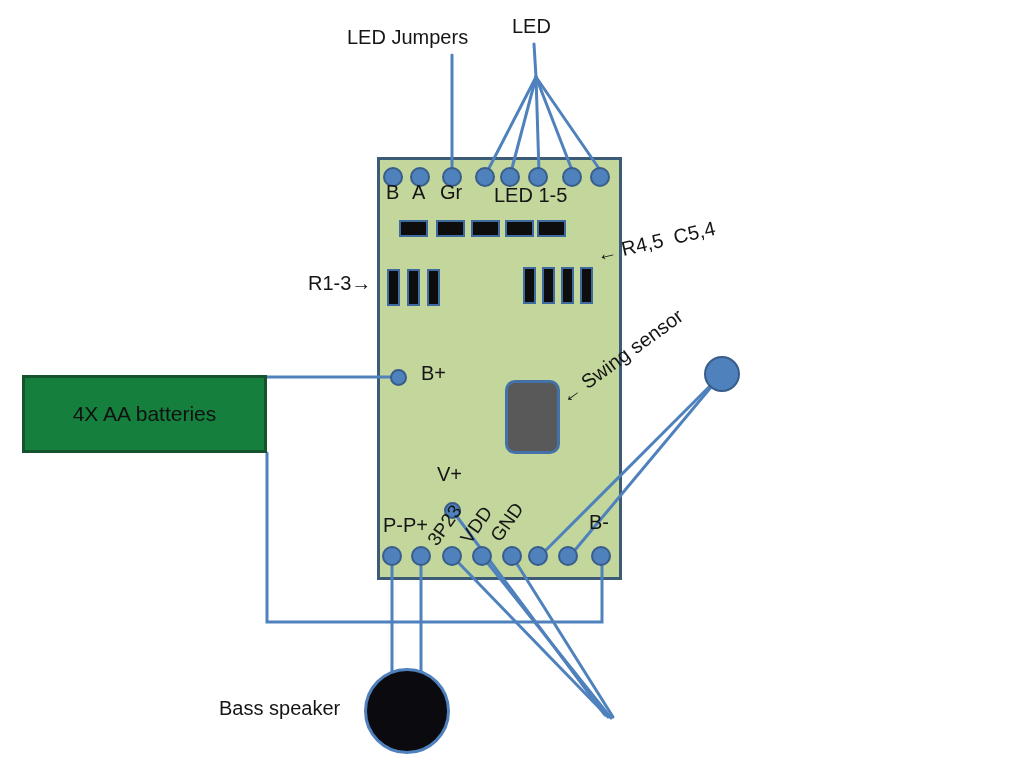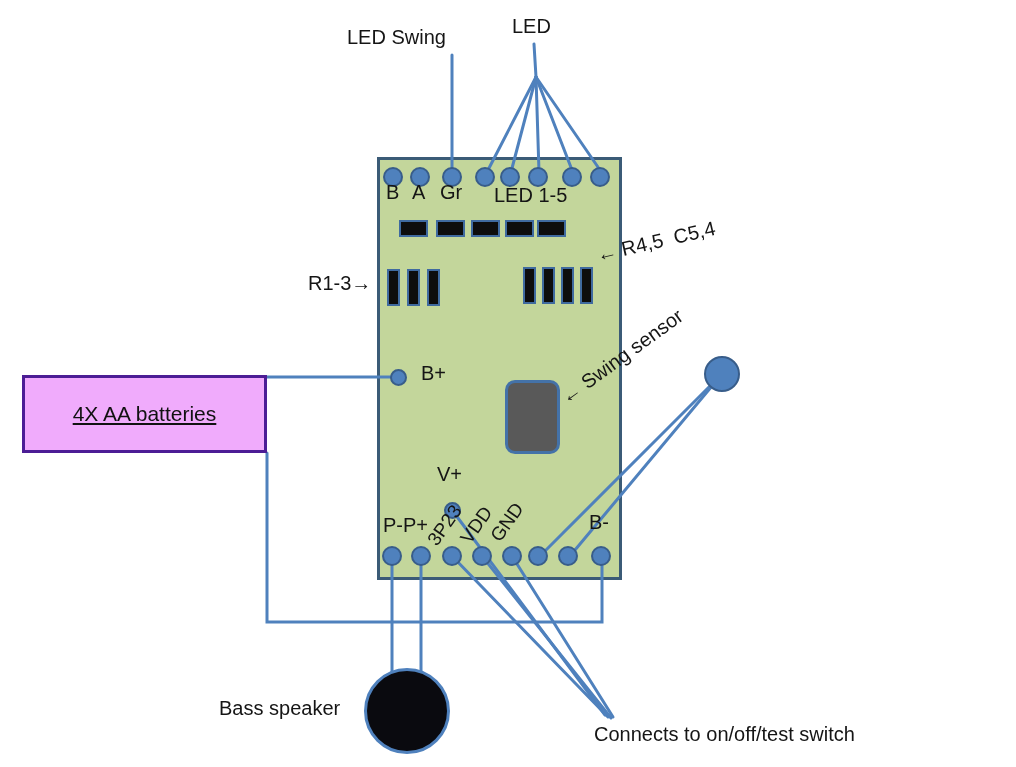--- a/index.html
+++ b/index.html
@@ -28,23 +28,23 @@
   .vbar{
     position:absolute;width:13px;height:37px;z-index:3;
     background:#0d0d0d;border:2px solid #3f6a9f;box-sizing:border-box;
   }
   .sensor{
     position:absolute;left:505px;top:380px;width:55px;height:74px;z-index:3;
     background:#595959;border:3px solid #4472a8;border-radius:10px;box-sizing:border-box;
   }
   .battery{
     position:absolute;left:22px;top:375px;width:245px;height:78px;z-index:3;
-    background:#f0abfc;border:3px solid #4c1d95;box-sizing:border-box;
+    background:#15803d;border:3px solid #14532d;box-sizing:border-box;
     display:flex;align-items:center;justify-content:center;
-    font-size:21px;color:#111;text-decoration:underline;
+    font-size:21px;color:#111;
   }
   .speaker{
     position:absolute;left:364px;top:668px;width:86px;height:86px;border-radius:50%;z-index:3;
     background:#0a0a0f;border:3px solid #4f81bd;box-sizing:border-box;
   }
   .switch-knob{
     position:absolute;left:704px;top:356px;width:36px;height:36px;border-radius:50%;z-index:3;
     background:#4f81bd;border:2px solid #385d8a;box-sizing:border-box;
   }
   .lbl{
@@ -128,21 +128,21 @@
   <div class="sensor"></div>
 
   <div class="battery">
     <span>4X AA batteries</span>
   </div>
 
   <div class="speaker"></div>
 
   <div class="switch-knob"></div>
 
-  <span class="lbl" style="left:347px;top:26px">LED Swing</span>
+  <span class="lbl" style="left:347px;top:26px">LED Jumpers</span>
   <span class="lbl" style="left:512px;top:15px">LED</span>
 
   <span class="lbl" style="left:386px;top:181px">B</span>
   <span class="lbl" style="left:412px;top:181px">A</span>
   <span class="lbl" style="left:440px;top:181px">Gr</span>
   <span class="lbl" style="left:494px;top:184px">LED 1-5</span>
 
   <span class="lbl" style="left:308px;top:272px">R1-3→</span>
   <span class="lbl rot13" style="left:597px;top:244px">← R4,5  C5,4</span>
   <span class="lbl rot36" style="left:563px;top:388px">← Swing sensor</span>
@@ -150,15 +150,14 @@
   <span class="lbl" style="left:421px;top:362px">B+</span>
 
   <span class="lbl" style="left:437px;top:463px">V+</span>
   <span class="lbl" style="left:383px;top:514px">P-P+</span>
   <span class="lbl small rot55" style="left:441px;top:528px">3P23</span>
   <span class="lbl small rot55" style="left:474px;top:526px">VDD</span>
   <span class="lbl small rot55" style="left:504px;top:524px">GND</span>
   <span class="lbl" style="left:589px;top:511px">B-</span>
 
   <span class="lbl" style="left:219px;top:697px">Bass speaker</span>
-  <span class="lbl" style="left:594px;top:723px">Connects to on/off/test switch</span>
 
 </div>
 
 </body></html>

